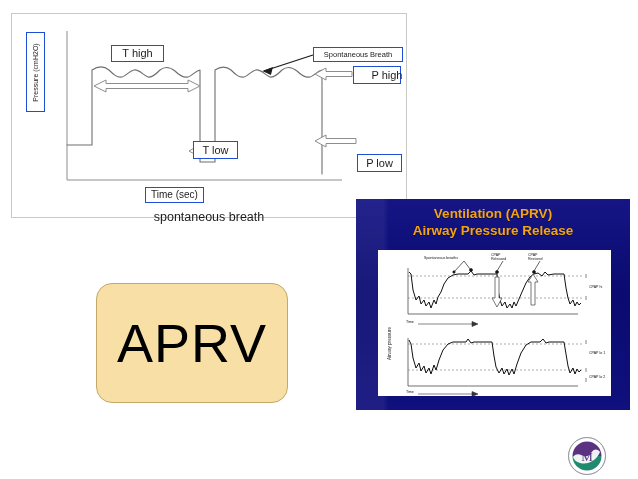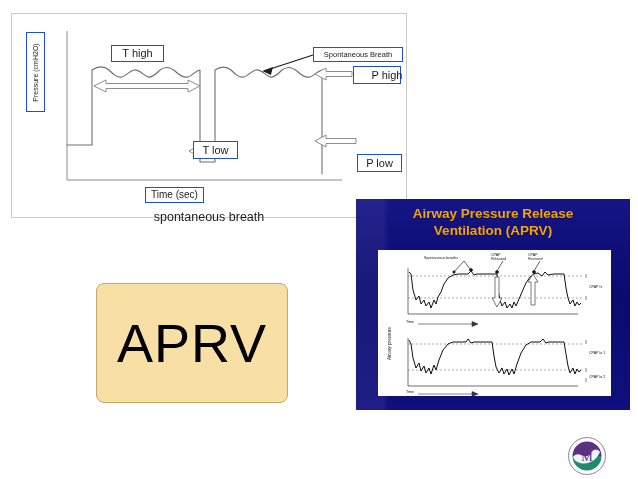--- a/index.html
+++ b/index.html
@@ -115,21 +115,21 @@
 
   
   #aprv-box {
     position: absolute;
     left: 96px;
     top: 283px;
     width: 192px;
     height: 120px;
     background: #f7dfa5;
     border: 1px solid #c4a96a;
-    border-radius: 8px;
+    border-radius: 16px;
     box-sizing: border-box;
     display: flex;
     align-items: center;
     justify-content: center;
   }
   #aprv-text {
     font-size: 54px;
     color: #000000;
     letter-spacing: 1px;
     line-height: 1;
@@ -274,22 +274,22 @@
 </div>
 
 <div id="aprv-box">
   <div id="aprv-text">APRV</div>
 </div>
 
 <div id="blue-slide">
   <div id="blue-slide-sheen"></div>
 
   <div id="blue-title">
+    <div>Ventilation (APRV)</div>
     <div>Airway Pressure Release</div>
-    <div>Ventilation (APRV)</div>
   </div>
 
   <div id="blue-chart">
     <svg width="233" height="146" viewBox="0 0 233 146" xmlns="http://www.w3.org/2000/svg">
 
       <g stroke="#333" stroke-width="0.7" fill="none">
         <path d="M 30 18 L 30 64"></path>
         <path d="M 30 64 L 200 64"></path>
       </g>
 

